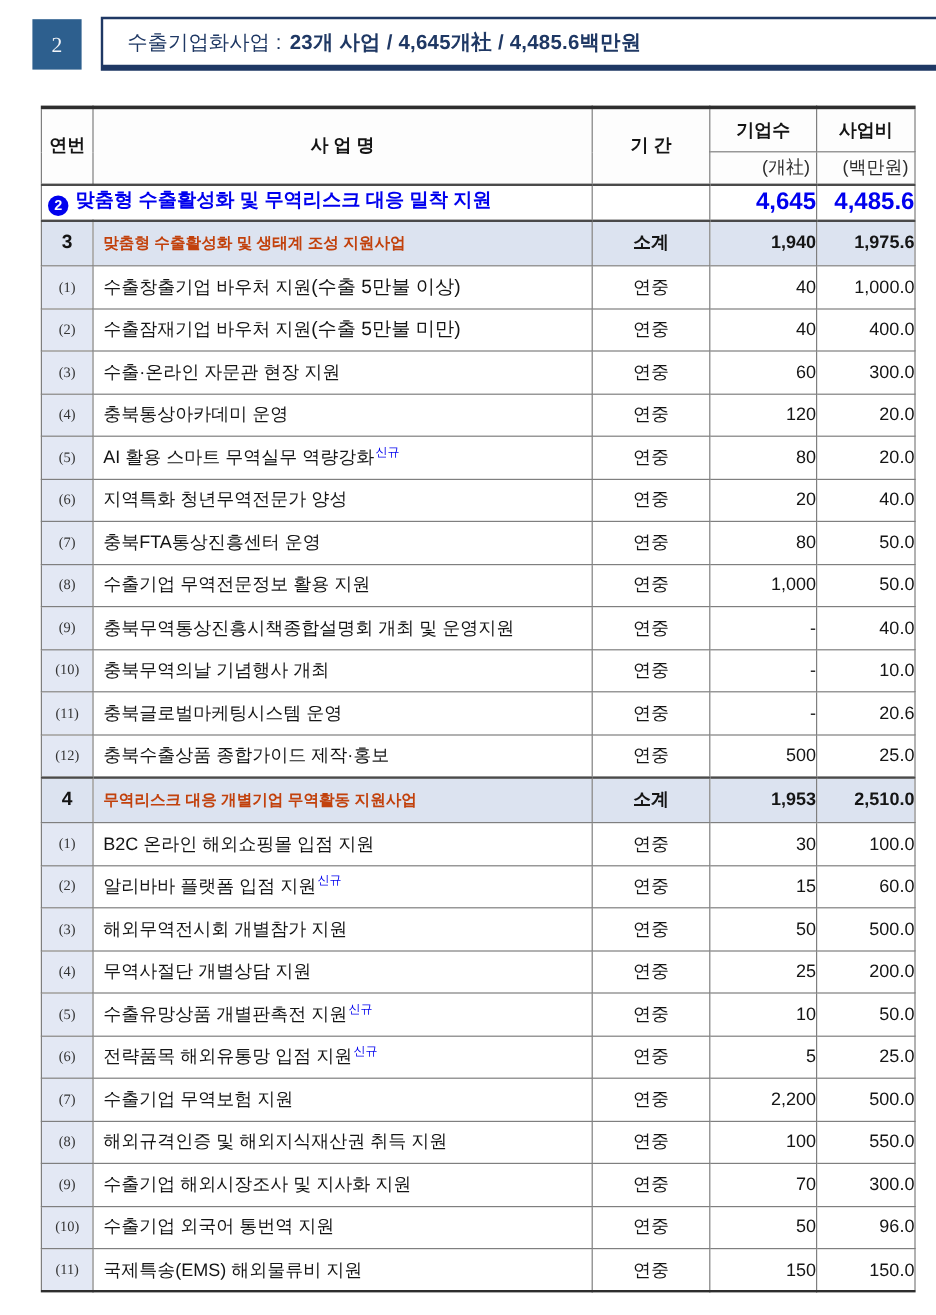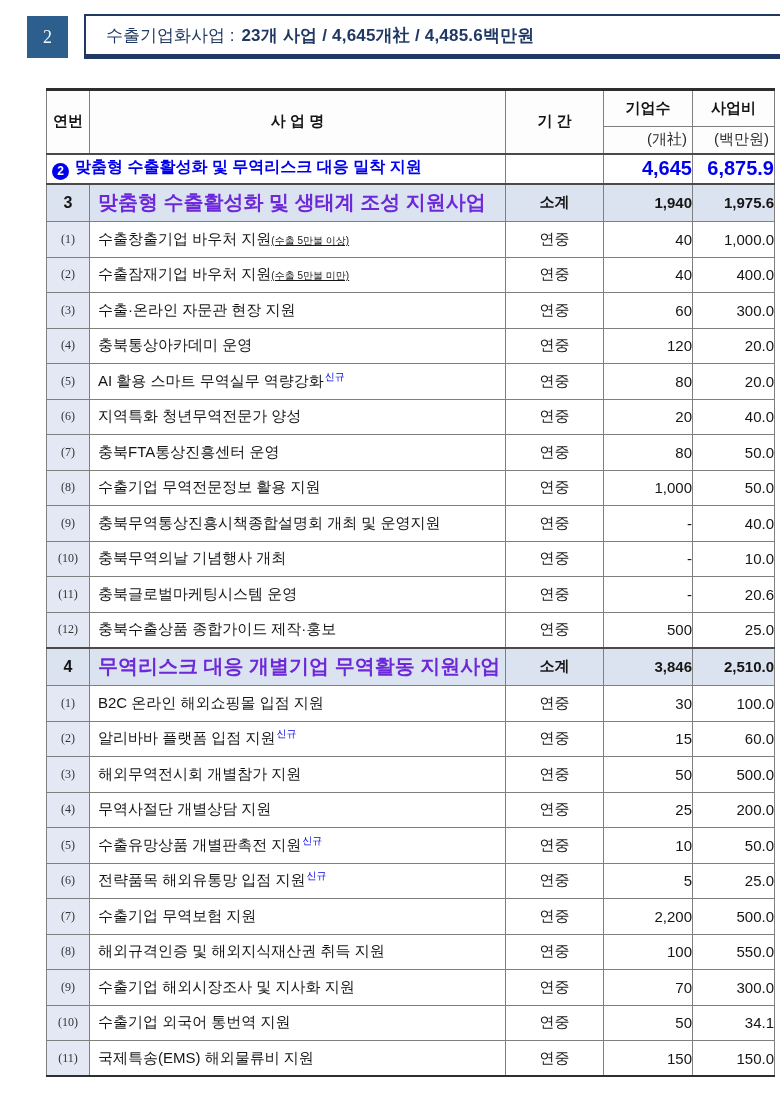--- a/index.html
+++ b/index.html
@@ -30,21 +30,21 @@
     display: flex; align-items: center;
     padding-left: 20px;
     color: #1f3864;
     font-size: 17px;
     white-space: nowrap;
   }
   .title-box .t-main { font-weight: bold; margin-left: 7px; letter-spacing: 0.2px; }
 
   
   table.budget {
-    position: absolute; left: 46px; top: 88px;
+    position: absolute; left: 34px; top: 88px;
     width: 728px;
     border-collapse: collapse;
     table-layout: fixed;
     border-top: 3px solid #2e2e2e;
     border-bottom: 2px solid #2e2e2e;
     border-left: 1px solid #3c3c3c;
     border-right: 1px solid #3c3c3c;
   }
   .budget th, .budget td {
     border: 1px solid #7f7f7f;
@@ -73,34 +73,34 @@
     background: #0000ee; color: #fff; font-size: 12px; font-weight: bold;
     align-items: center; justify-content: center;
     margin-right: 6px; vertical-align: -3px;
   }
   .summary-row .num-cell { color: #0000ee; font-weight: bold; font-size: 20px; }
 
   
   .section-row { height: 38px; }
   .section-row td { background: #dce3f0; border-top: 2px solid #4a4a4a; }
   .section-row .no-cell { font-size: 16px; font-weight: bold; text-align: center; color:#141414; }
-  .section-row .name-cell { font-size: 20px; font-weight: bold; padding-left: 8px; text-align: left; color:#6d28d9; }
+  .section-row .name-cell { font-size: 13px; font-weight: bold; padding-left: 8px; text-align: left; color:#c2410c; }
   .section-row .period-cell { font-size: 15px; font-weight: bold; }
   .section-row .num-cell { font-size: 15px; font-weight: bold; }
 
   
   .item-row { height: 35.5px; }
   .item-row .no-cell {
     background: #e3e8f4;
     font-size: 12px; color: #333; text-align: center;
     font-family: "Liberation Serif", "DejaVu Serif", serif;
   }
   .item-row .name-cell { padding-left: 8px; text-align: left; }
   .pname { font-size: 15px; color: #151515; }
-  .pnote { font-size: 10px; color: #151515; text-decoration: underline; }
+  .pnote { font-size: 16px; color: #151515; }
   .ptag  { font-size: 10px; font-weight: normal; color: #0000ee; position: relative; top: -6px; margin-left: 1px; }
   .period-cell { text-align: center; font-size: 15px; color:#151515; }
   .num-cell { text-align: right; padding-right: 7px; font-size: 15px; color:#151515; }
 </style>
 </head>
 <body>
 
 <div class="page">
 
   <div class="num-badge">
@@ -131,21 +131,21 @@
       <tr class="h2">
         <th class="sub">(개社)</th>
         <th class="sub">(백만원)</th>
       </tr>
     </thead>
     <tbody id="table-body">
         <tr class="summary-row">
           <td class="label-cell" colspan="2"><span class="bullet">2</span><span class="summary-text">맞춤형 수출활성화 및 무역리스크 대응 밀착 지원</span></td>
           <td class="period-cell"></td>
           <td class="num-cell">4,645</td>
-          <td class="num-cell">6,875.9</td>
+          <td class="num-cell">4,485.6</td>
         </tr>
         <tr class="section-row">
           <td class="no-cell">3</td>
           <td class="name-cell">맞춤형 수출활성화 및 생태계 조성 지원사업</td>
           <td class="period-cell">소계</td>
           <td class="num-cell">1,940</td>
           <td class="num-cell">1,975.6</td>
         </tr>
         <tr class="item-row">
           <td class="no-cell">(1)</td>
@@ -228,21 +228,21 @@
           <td class="no-cell">(12)</td>
           <td class="name-cell"><span class="pname">충북수출상품 종합가이드 제작·홍보</span></td>
           <td class="period-cell">연중</td>
           <td class="num-cell">500</td>
           <td class="num-cell">25.0</td>
         </tr>
         <tr class="section-row">
           <td class="no-cell">4</td>
           <td class="name-cell">무역리스크 대응 개별기업 무역활동 지원사업</td>
           <td class="period-cell">소계</td>
-          <td class="num-cell">3,846</td>
+          <td class="num-cell">1,953</td>
           <td class="num-cell">2,510.0</td>
         </tr>
         <tr class="item-row">
           <td class="no-cell">(1)</td>
           <td class="name-cell"><span class="pname">B2C 온라인 해외쇼핑몰 입점 지원</span></td>
           <td class="period-cell">연중</td>
           <td class="num-cell">30</td>
           <td class="num-cell">100.0</td>
         </tr>
         <tr class="item-row">
@@ -299,21 +299,21 @@
           <td class="name-cell"><span class="pname">수출기업 해외시장조사 및 지사화 지원</span></td>
           <td class="period-cell">연중</td>
           <td class="num-cell">70</td>
           <td class="num-cell">300.0</td>
         </tr>
         <tr class="item-row">
           <td class="no-cell">(10)</td>
           <td class="name-cell"><span class="pname">수출기업 외국어 통번역 지원</span></td>
           <td class="period-cell">연중</td>
           <td class="num-cell">50</td>
-          <td class="num-cell">34.1</td>
+          <td class="num-cell">96.0</td>
         </tr>
         <tr class="item-row">
           <td class="no-cell">(11)</td>
           <td class="name-cell"><span class="pname">국제특송(EMS) 해외물류비 지원</span></td>
           <td class="period-cell">연중</td>
           <td class="num-cell">150</td>
           <td class="num-cell">150.0</td>
         </tr>
       </tbody>
   </table>

